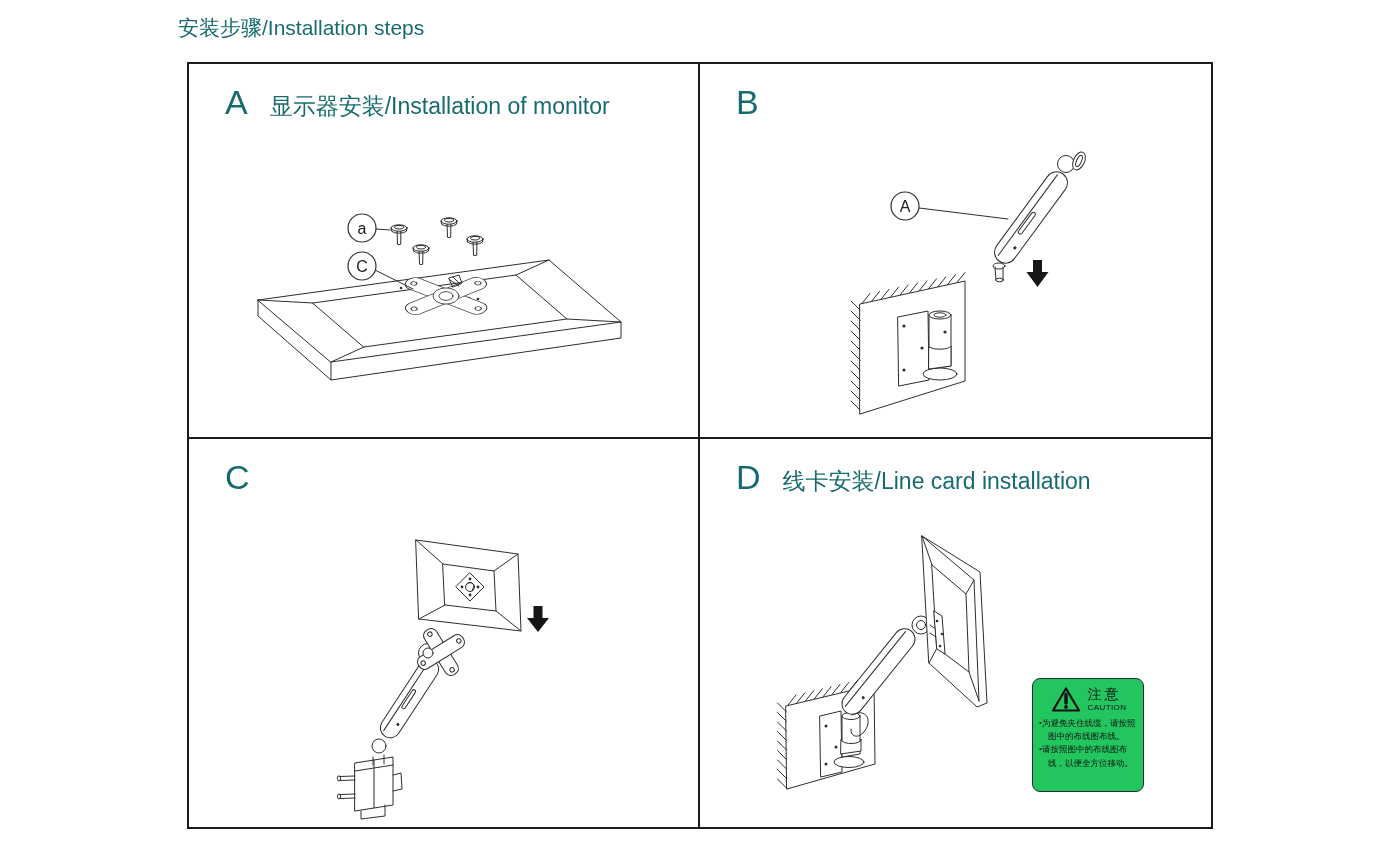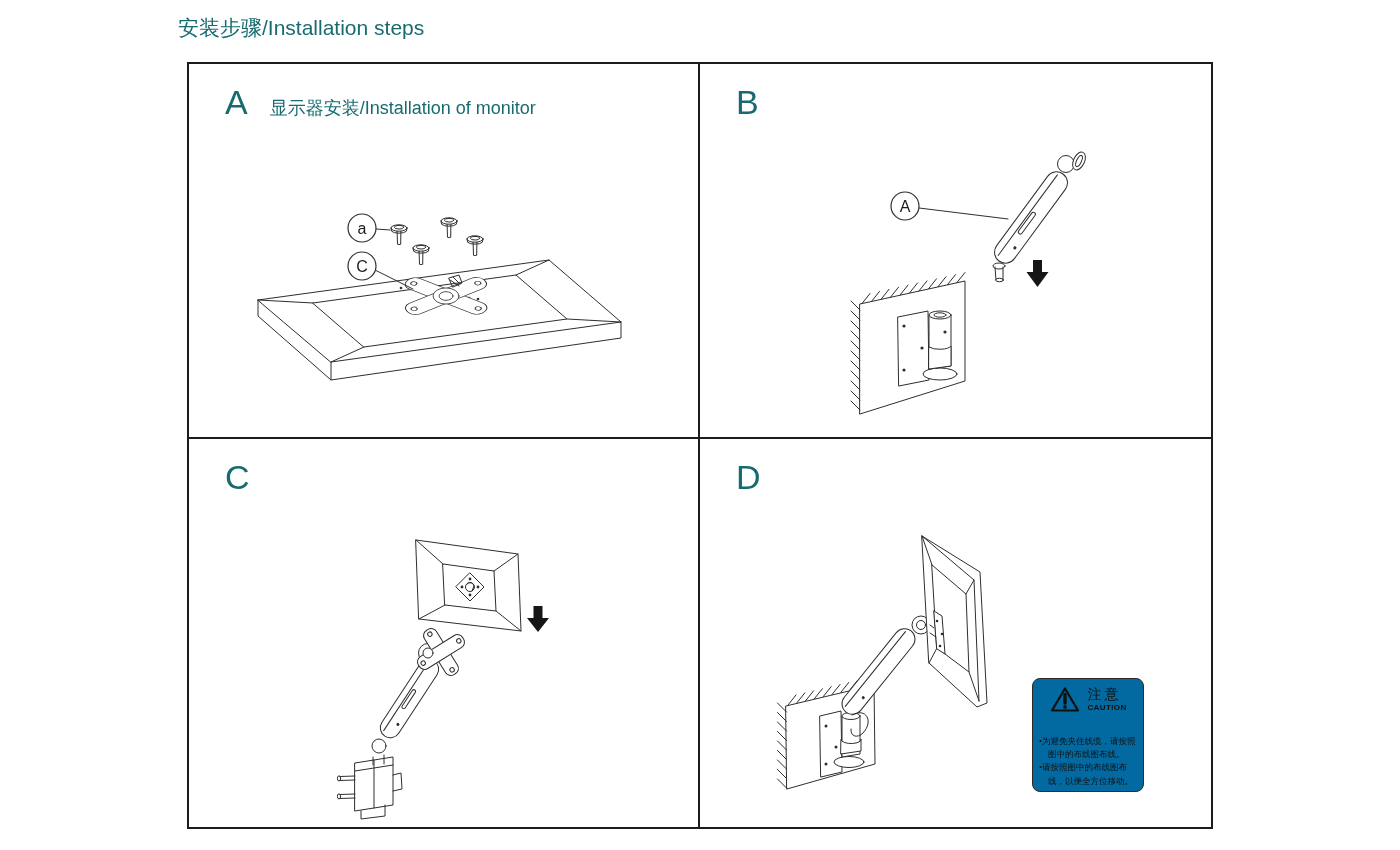--- a/index.html
+++ b/index.html
@@ -18,42 +18,42 @@
     background:#fff;
   }
   .panel { position:relative; box-sizing:border-box; }
   .panel.pa, .panel.pc { border-right:2px solid #1c1c1c; }
   .panel.pa, .panel.pb { border-bottom:2px solid #1c1c1c; }
   .panel-header {
     position:absolute; left:36px; top:20px; z-index:2;
     display:flex; align-items:baseline; gap:22px; color:#176b70; white-space:nowrap;
   }
   .panel-letter { font-size:34px; font-weight:300; line-height:1.1; }
-  .panel-title  { font-size:18px; font-weight:400; }
+  .panel-title  { font-size:23px; font-weight:400; }
   svg.illustration { position:absolute; inset:0; width:100%; height:100%; }
   .la   { stroke:#2e2e2e; stroke-width:1; fill:none; stroke-linejoin:round; stroke-linecap:round; }
   .law  { stroke:#2e2e2e; stroke-width:1; fill:#ffffff; stroke-linejoin:round; stroke-linecap:round; }
   .dot  { fill:#2e2e2e; stroke:none; }
   .solid{ fill:#161616; stroke:none; }
   .callout-circle { stroke:#2e2e2e; stroke-width:1.2; fill:#ffffff; }
   text.callout-text {
     font-family:"Liberation Sans","DejaVu Sans",sans-serif; font-size:16px; fill:#1c1c1c;
     text-anchor:middle;
   }
   .caution {
     position:absolute; left:332px; top:239px; width:112px; height:114px;
     box-sizing:border-box; border:1.5px solid #2a2a2a; border-radius:8px;
-    background:#0369a1; padding:7px 5px 4px 6px; z-index:3;
+    background:#22c55e; padding:7px 5px 4px 6px; z-index:3;
     font-family:"Liberation Serif","DejaVu Serif",serif; color:#111;
   }
   .caution-header { display:flex; align-items:center; justify-content:center; gap:7px; }
   .caution-cn { font-size:14px; letter-spacing:3px; line-height:1.1; }
-  .caution-en { font-size:8px; font-weight:bold; letter-spacing:0.4px;
+  .caution-en { font-size:8px; font-weight:normal; letter-spacing:0.4px;
                 font-family:"Liberation Sans","DejaVu Sans",sans-serif; }
-  .caution-items { margin-top:22px; }
+  .caution-items { margin-top:4px; }
   .caution-item { margin:0; font-size:8.5px; line-height:1.55; padding-left:9px; text-indent:-9px; }
 </style>
 </head>
 <body>
 
 <div class="page-title">安装步骤/Installation steps</div>
 
 <div class="grid">
 
   <div class="panel pa">
@@ -242,20 +242,21 @@
       <g>
         <rect class="solid" x="344.5" y="167" width="9" height="12"></rect>
         <polygon class="solid" points="338,179 360,179 349,193"></polygon>
       </g>
     </svg>
   </div>
 
   <div class="panel pd">
     <div class="panel-header">
       <span class="panel-letter">D</span>
+      <span class="panel-title">线卡安装/Line card installation</span>
     </div>
     <svg class="illustration" viewBox="0 0 511 388" preserveAspectRatio="none">
 
       <g>
         <path class="la" d="M 86,267 L 174,246 L 175,325 L 87,350 Z"></path>
         <path class="la" d="M 88,266 l 8,-10 M 96.8,263.9 l 8,-10 M 105.6,261.8 l 8,-10 M 114.4,259.7 l 8,-10 M 123.2,257.6 l 8,-10 M 132,255.5 l 8,-10 M 140.8,253.4 l 8,-10 M 149.6,251.3 l 8,-10 M 158.4,249.2 l 8,-10 M 167.2,247.1 l 8,-10"></path>
         <path class="la" d="M 86.5,273 l -9,-9 M 86.5,282.5 l -9,-9 M 86.5,292 l -9,-9 M 86.5,301.5 l -9,-9 M 86.5,311 l -9,-9 M 86.5,320.5 l -9,-9 M 86.5,330 l -9,-9 M 86.5,339.5 l -9,-9 M 86.5,349 l -9,-9"></path>
       </g>
 
       <g>

